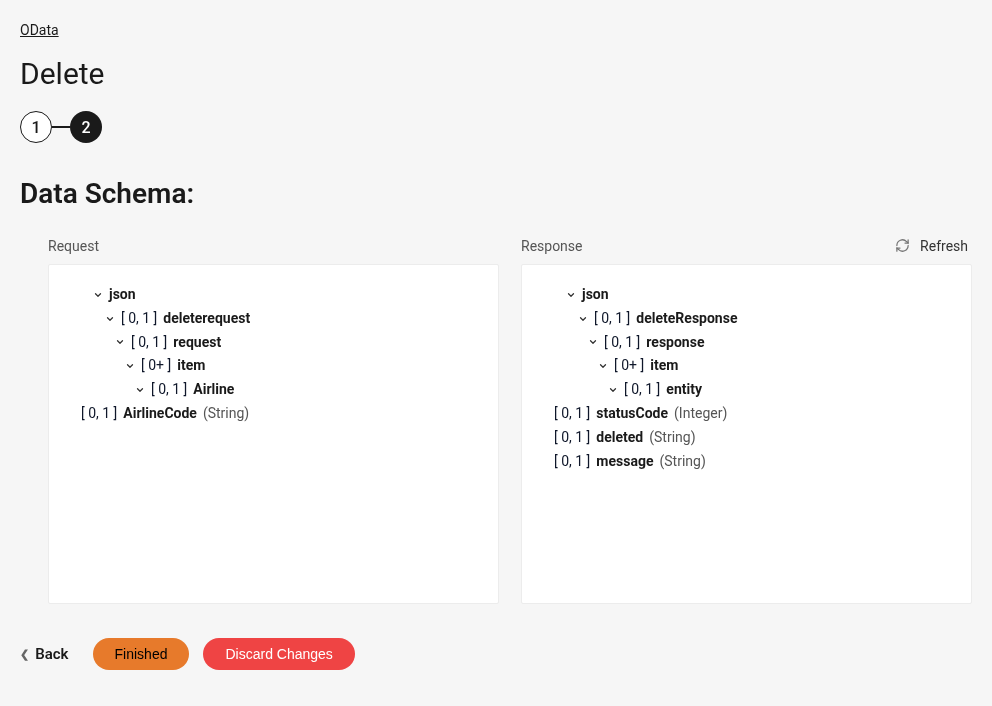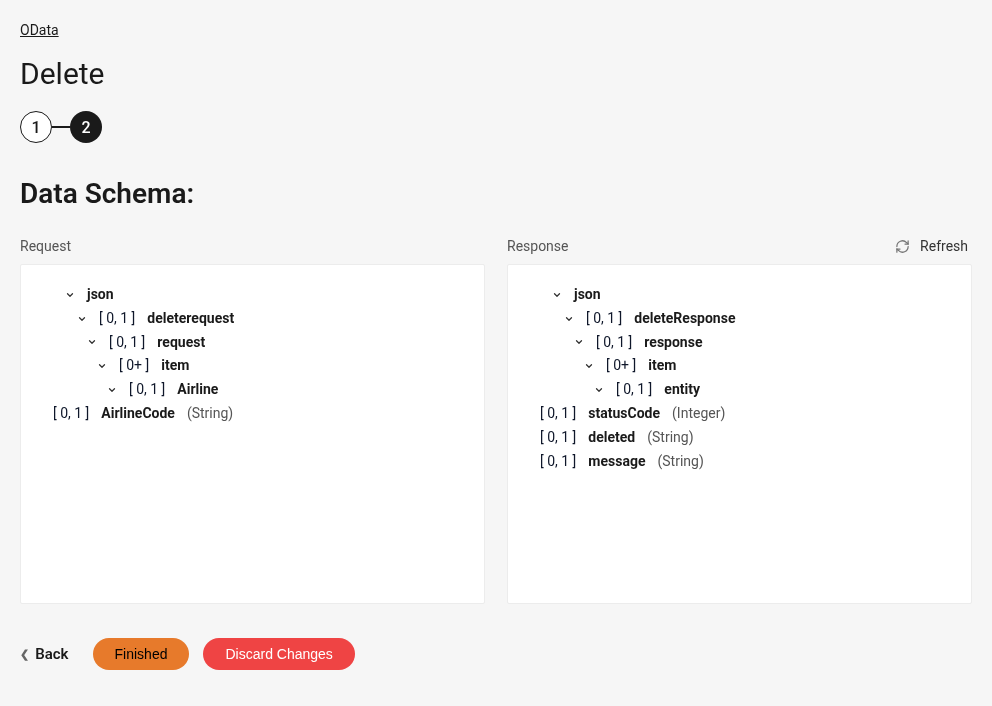--- a/index.html
+++ b/index.html
@@ -57,39 +57,39 @@
   }
   .section-title {
     font-size: 28px;
     font-weight: 600;
     margin-bottom: 28px;
     color: #1a1a1a;
   }
   .refresh-row {
     display: flex;
     justify-content: flex-end;
-    align-items: center;
     margin-bottom: 6px;
     gap: 10px;
     padding-right: 4px;
   }
   .refresh-icon {
     width: 15px;
     height: 15px;
     stroke: #777;
     fill: none;
     stroke-width: 2;
   }
   .refresh-label {
     font-size: 14px;
     color: #333;
   }
   .columns {
     display: flex;
     gap: 22px;
+    margin-left: 28px;
   }
   .col {
     flex: 1;
     display: flex;
     flex-direction: column;
   }
   .col-header {
     font-size: 14px;
     color: #555;
     margin-bottom: 10px;
@@ -99,21 +99,21 @@
     background: #fff;
     border: 1px solid #ececec;
     border-radius: 2px;
     height: 340px;
     padding: 18px 16px;
     overflow: auto;
   }
   .tree-row {
     display: flex;
     align-items: center;
-    gap: 12px;
+    gap: 6px;
     font-size: 14px;
     line-height: 1.7;
     white-space: nowrap;
     color: #1a1a1a;
   }
   .chev {
     width: 10px;
     height: 10px;
     flex-shrink: 0;
   }

